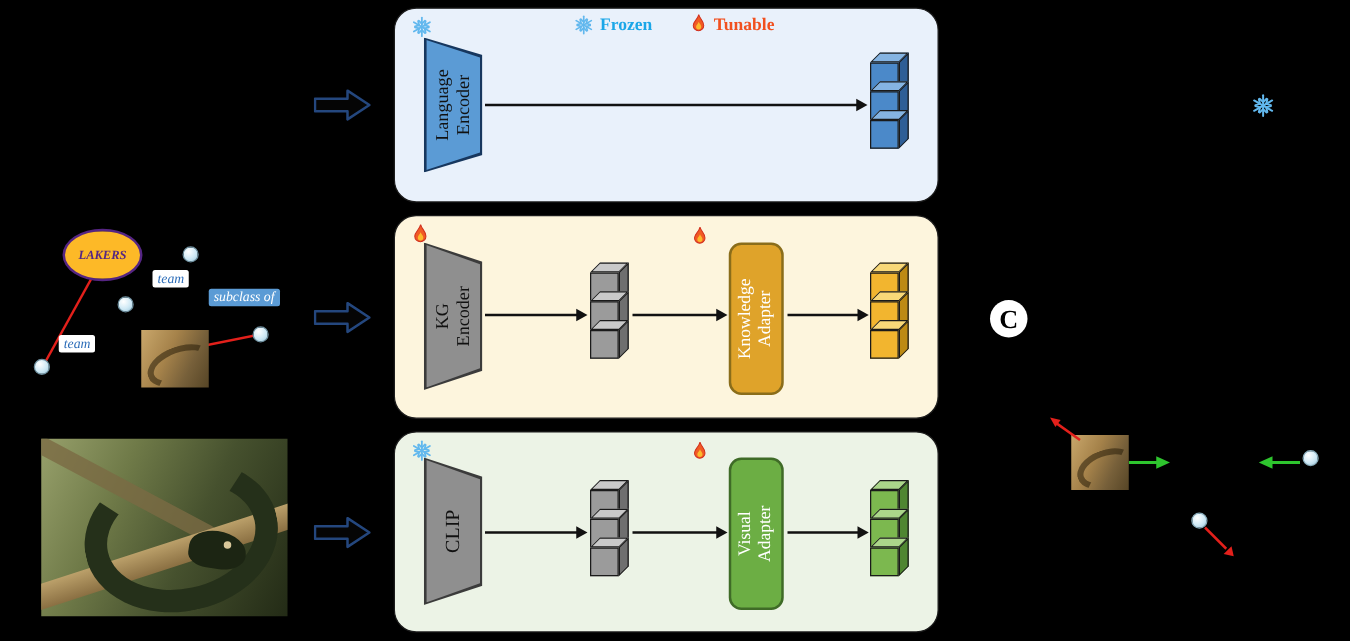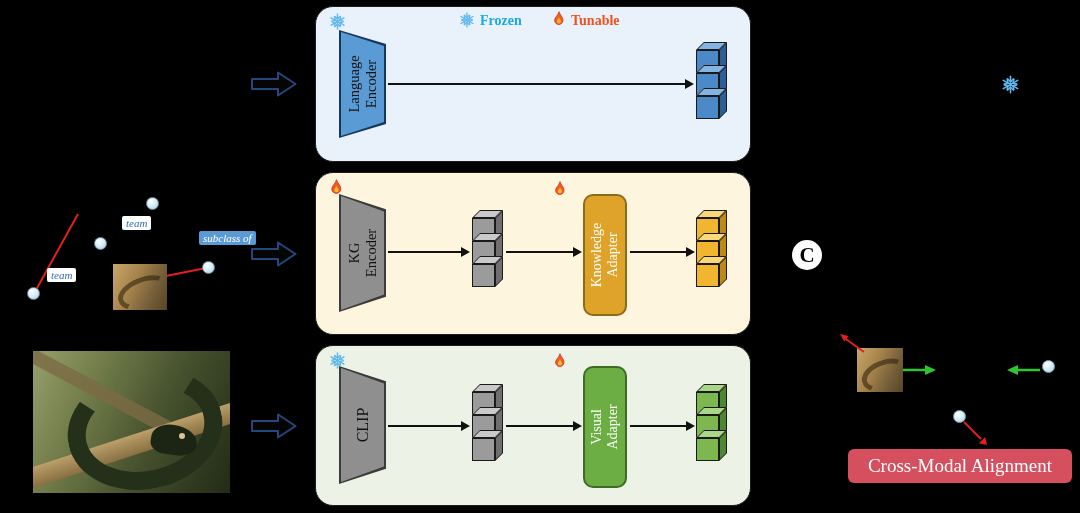--- a/index.html
+++ b/index.html
@@ -51,21 +51,21 @@
   .legend-text{position:absolute;font-weight:bold;font-size:14px;line-height:18px;}
   .frozen-c{color:#1ba7e8;} .tunable-c{color:#f1501f;}
 
   
   .node{position:absolute;width:13px;height:13px;border-radius:50%;
     background:radial-gradient(circle at 35% 30%,#ffffff,#cfe9f5 55%,#9cc6da);
     border:1.5px solid #6e8f9e;box-sizing:border-box;}
   .chip{position:absolute;font-size:11px;font-style:italic;line-height:14px;
         padding:0 4px;border-radius:2px;white-space:nowrap;}
   .chip-light{background:#fff;color:#2b6cb8;}
-  .chip-blue{background:#5b9bd5;color:#fff;margin-left:32px;}
+  .chip-blue{background:#5b9bd5;color:#fff;}
   .lakers{position:absolute;border-radius:50%;display:flex;align-items:center;justify-content:center;
     background:radial-gradient(ellipse at center,#fdb927 0 70%,#f0a416 100%);
     border:2px solid #552583;color:#552583;font-style:italic;font-weight:bold;font-size:10px;
     box-sizing:border-box;}
 
   
   .photo{position:absolute;overflow:hidden;}
   .snake-grad{background:linear-gradient(115deg,#c9a76b 0%,#a5824a 40%,#77603a 70%,#564526 100%);}
   .squiggle{position:absolute;left:8%;top:28%;width:82%;height:46%;border-radius:50%;
     border:5px solid rgba(40,30,10,.55);border-bottom-color:transparent;border-right-color:transparent;
@@ -93,20 +93,23 @@
 </head>
 <body>
 
 <div class="stage">
 
   <svg class="abs" style="left:20px;top:180px" width="220" height="130">
     <line x1="58" y1="34" x2="16" y2="110" stroke="#e3201b" stroke-width="2"></line>
     <line x1="96" y1="106" x2="186" y2="88" stroke="#e3201b" stroke-width="2"></line>
   </svg>
 
+  <div class="lakers" style="left:50px;top:183px;width:64px;height:42px">
+    <span>LAKERS</span>
+  </div>
 
   <div class="node" style="left:146px;top:197px"></div>
   <div class="node" style="left:94px;top:237px"></div>
   <div class="node" style="left:27px;top:287px"></div>
   <div class="node" style="left:202px;top:261px"></div>
 
   <span class="chip chip-light" style="left:122px;top:216px">team</span>
   <span class="chip chip-blue" style="left:167px;top:231px">subclass of</span>
   <span class="chip chip-light" style="left:47px;top:268px">team</span>
 
@@ -398,17 +401,14 @@
     <polygon points="1,7 12,2 12,12" fill="#2ec52e"></polygon>
   </svg>
   <div class="dot" style="left:1042px;top:360px"></div>
 
   <div class="dot" style="left:953px;top:410px"></div>
   <svg class="abs" style="left:962px;top:420px" width="30" height="28">
     <line x1="2" y1="2" x2="19" y2="19" stroke="#e3201b" stroke-width="2"></line>
     <polygon points="25,25 16.9,23.2 23.2,16.9" fill="#e3201b"></polygon>
   </svg>
 
-  <div class="align-box" style="left:848px;top:449px;width:224px;height:34px">
-    <span>Cross-Modal Alignment</span>
-  </div>
 
 </div>
 
 </body></html>

